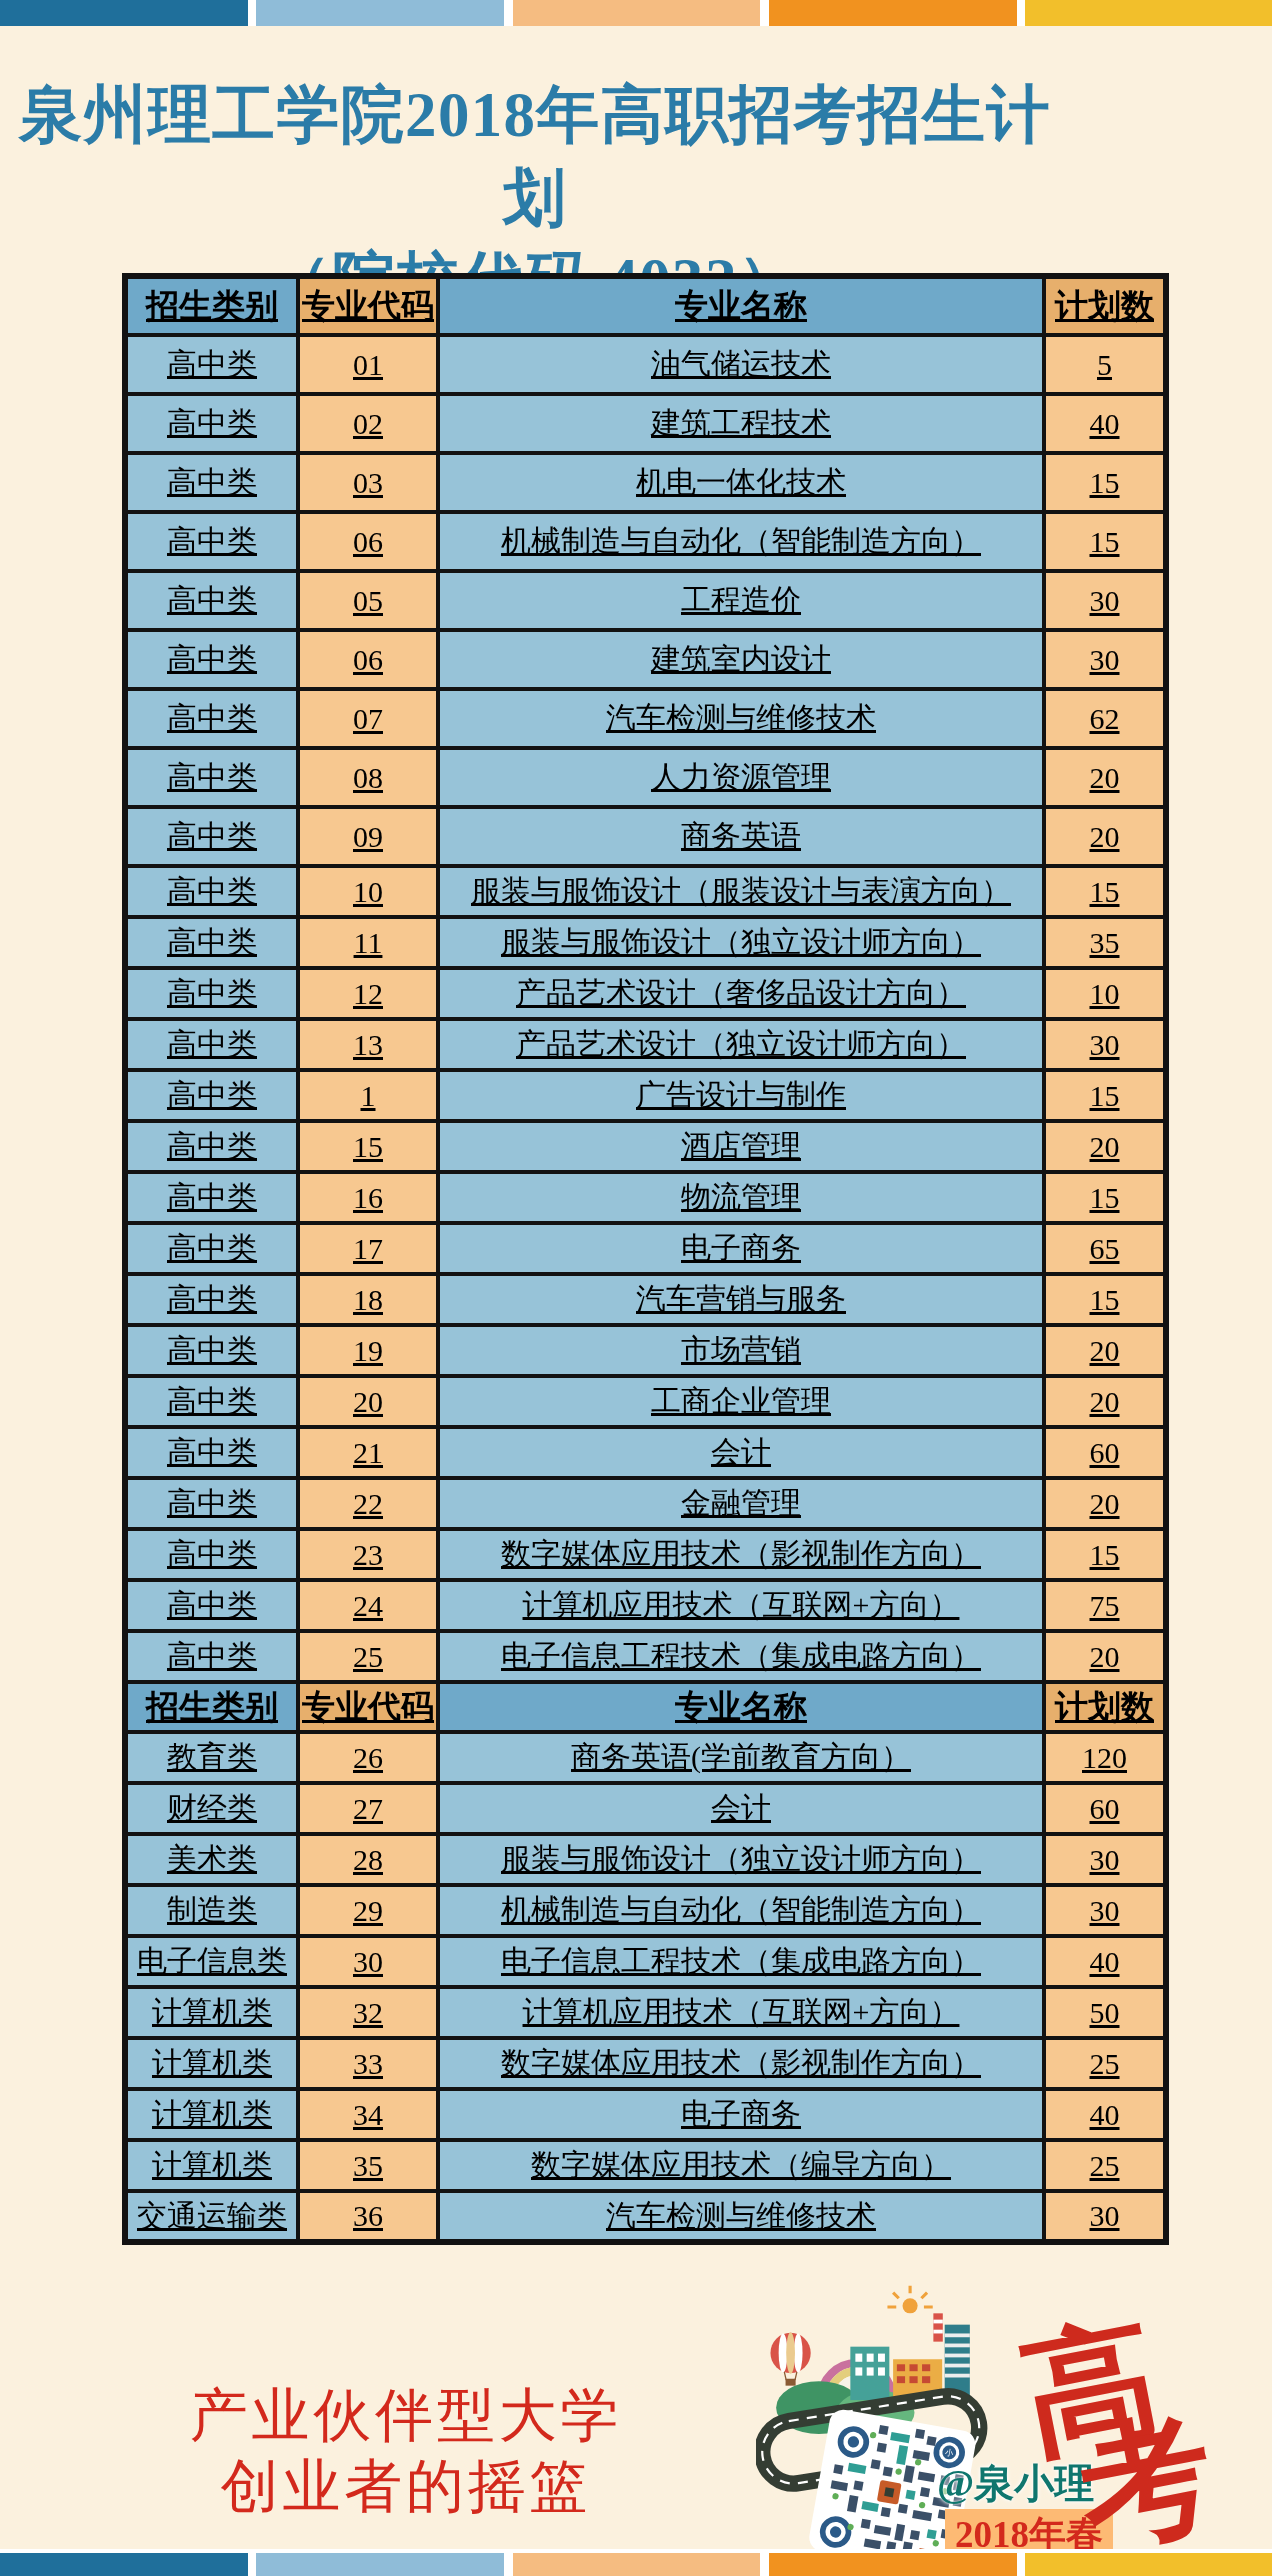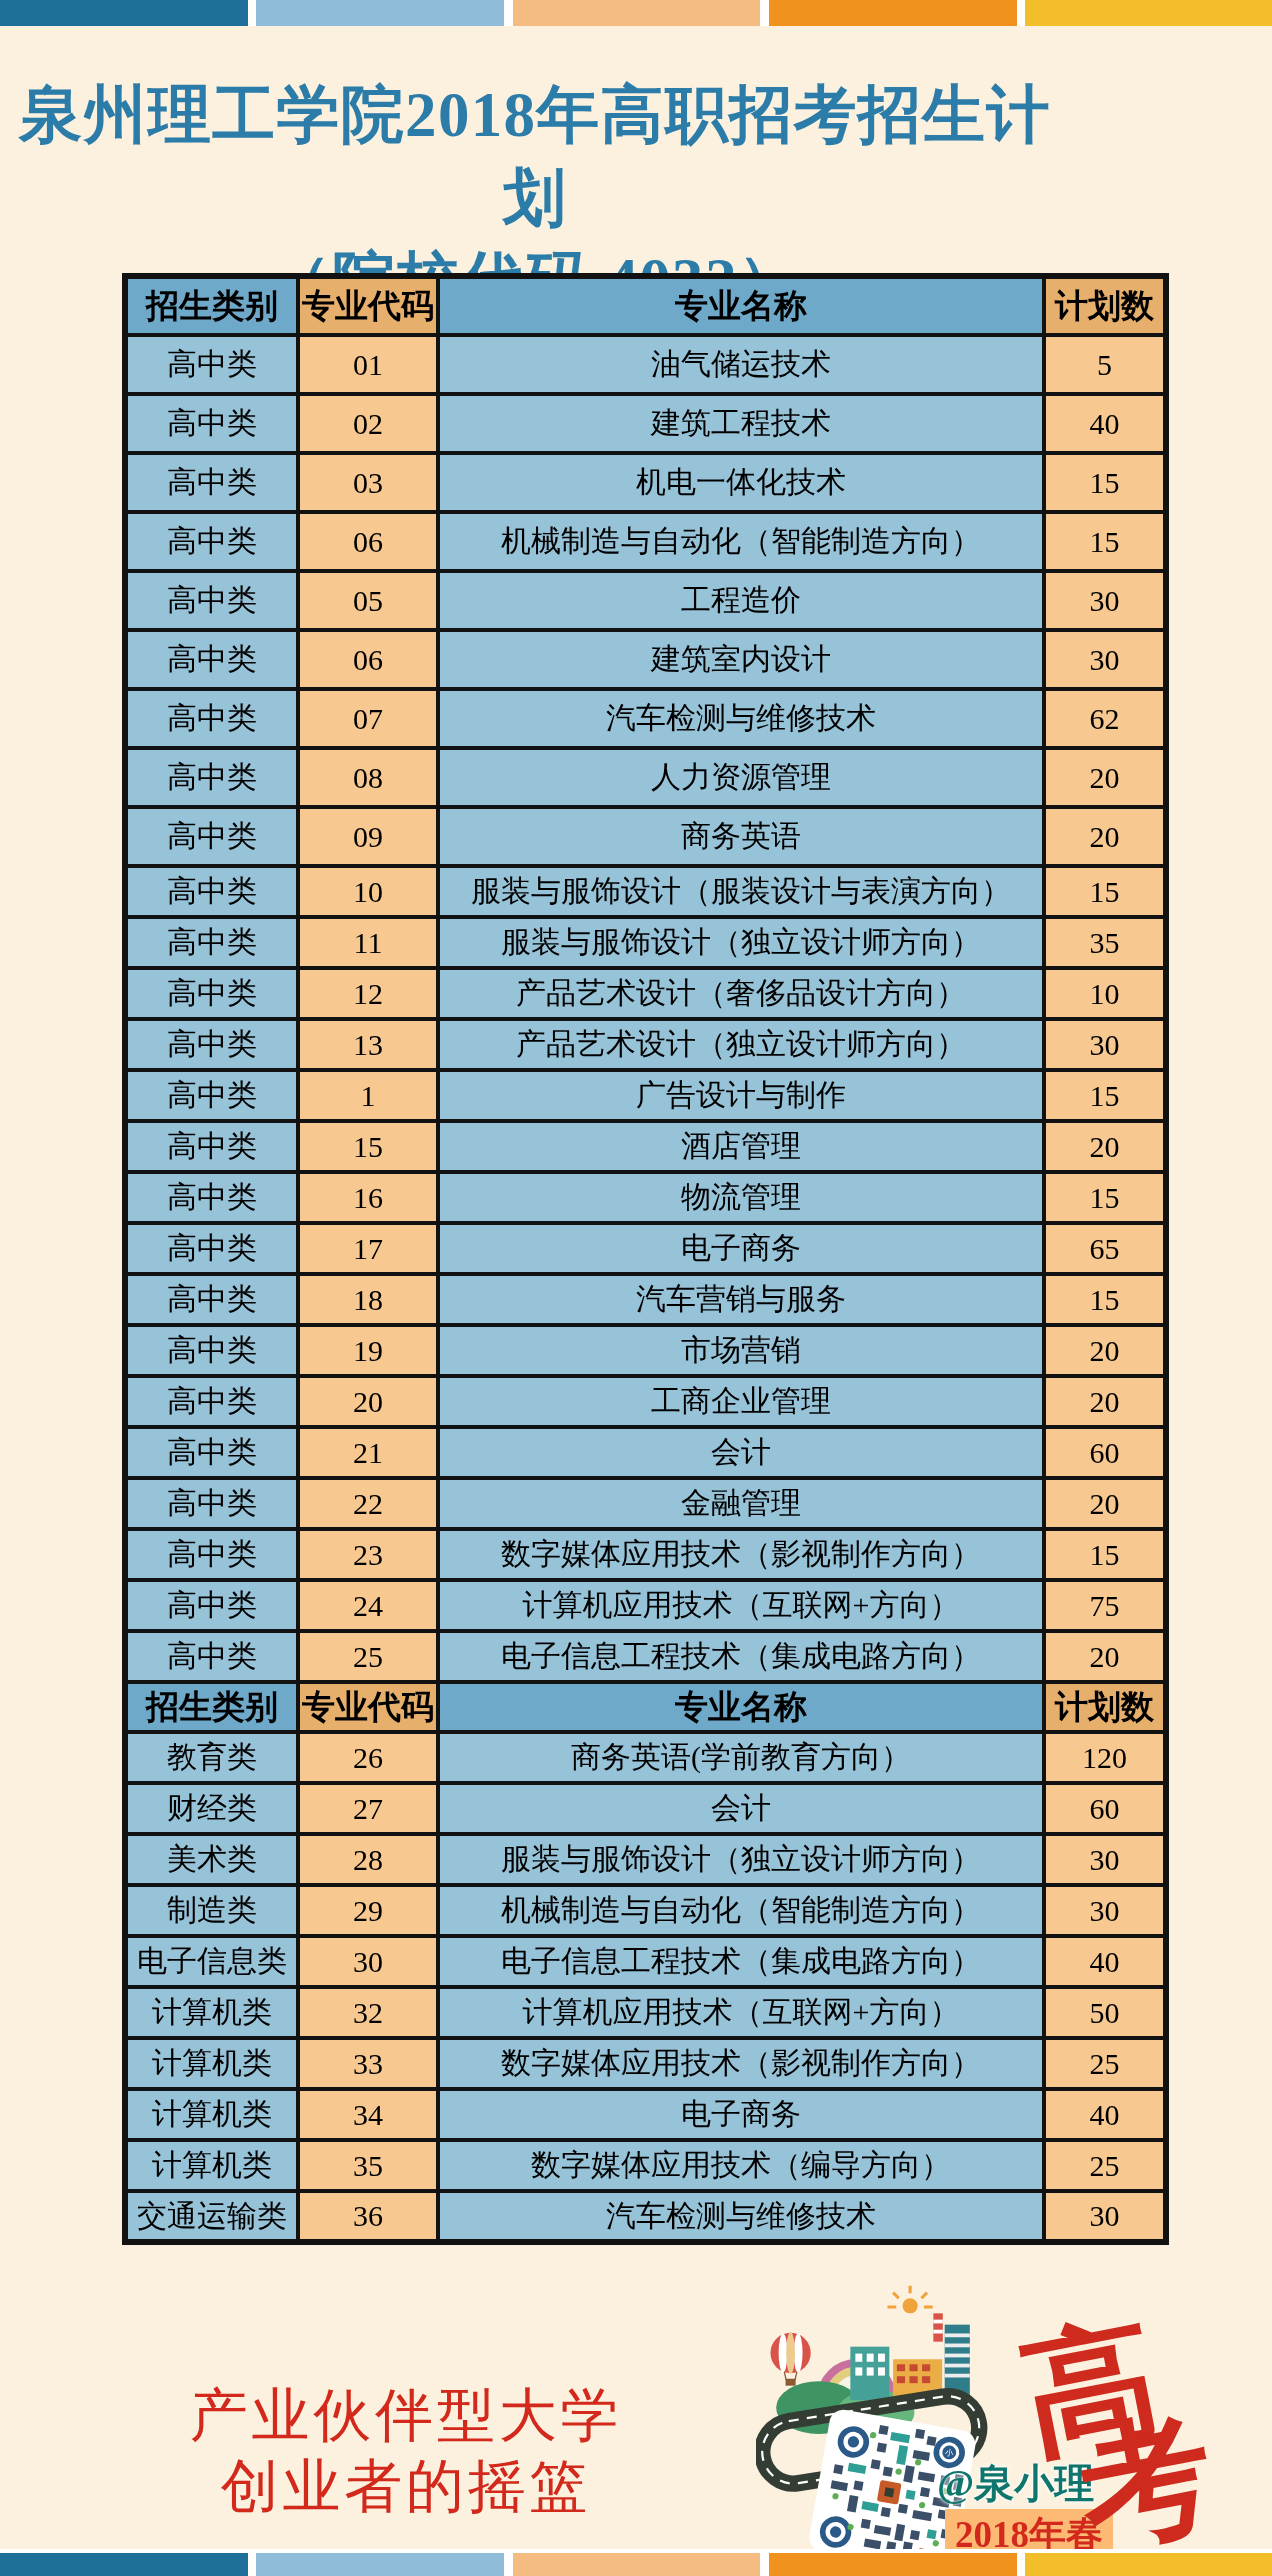--- a/index.html
+++ b/index.html
@@ -13,21 +13,21 @@
   .bars.bottom{bottom:0;height:23px;border-top:4.4px solid #fff}
   .bar-seg{flex:1 1 0;height:100%}
   
   .title{
     position:absolute;top:74px;left:0;width:1070px;text-align:center;
     font-weight:bold;font-size:63px;line-height:83px;letter-spacing:1.3px;
   }
   
   table.plan{
     position:absolute;left:122px;top:273px;width:1040px;
-    border-collapse:collapse;table-layout:fixed;border:6.3px solid #121212;
+    border-collapse:collapse;table-layout:fixed;border:6.3px solid #121212;text-decoration:underline;
   }
   table.plan th,table.plan td{
     border:4.4px solid #121212;text-align:center;vertical-align:middle;
     white-space:nowrap;overflow:hidden;padding:0;
   }
   table.plan th{font-size:33px;font-weight:bold}
   table.plan td{font-size:30px}
   td.c-name{text-align:left;padding-left:10px}
   
   tbody.hdr th.c-cat,tbody.hdr th.c-name{background:#6FA9C9}

